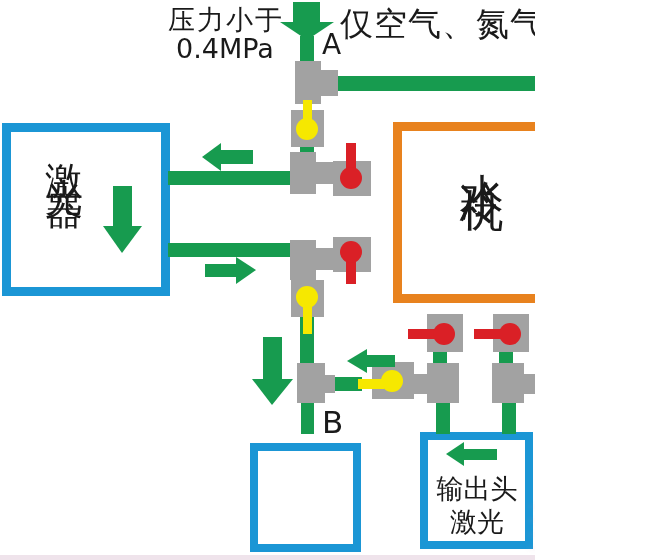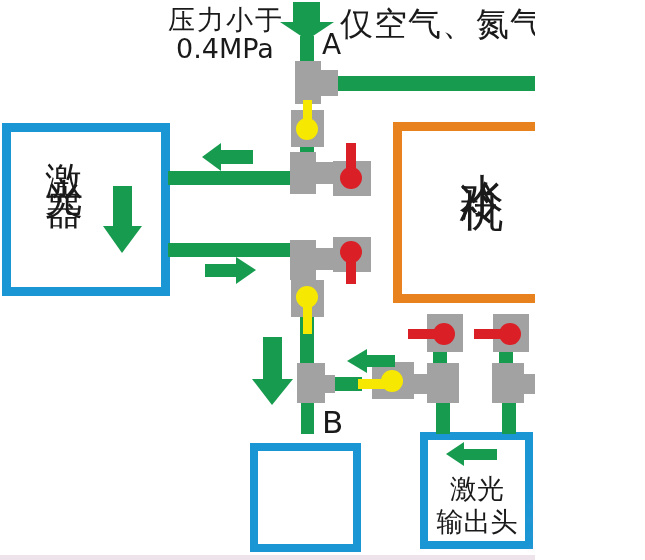--- a/index.html
+++ b/index.html
@@ -154,19 +154,19 @@
 
   <div class="label" id="pressure-l1">压力小于</div>
   <div class="label" id="pressure-l2">0.4MPa</div>
   <div class="label" id="gas-note">仅空气、氮气</div>
   <div class="label" id="point-a">A</div>
   <div class="label" id="point-b">B</div>
 
   <div class="vtext" id="laser-label">激光器</div>
   <div class="vtext" id="chiller-label">水冷机</div>
   <div class="label" id="output-label">
+    <div>输出头</div>
     <div>激光</div>
-    <div>输出头</div>
   </div>
 
   <div id="watermark"></div>
   <div id="bottom-strip"></div>
 </div>
 
 </body></html>

